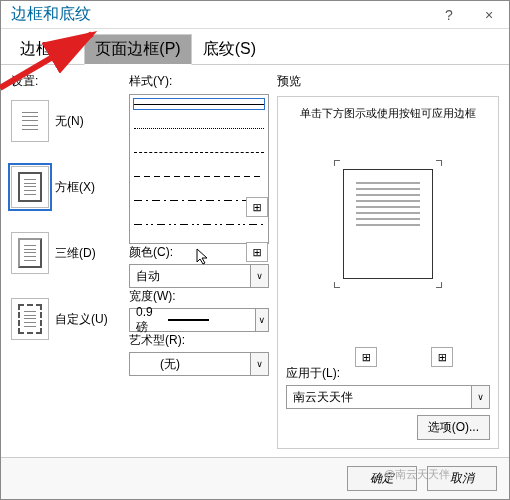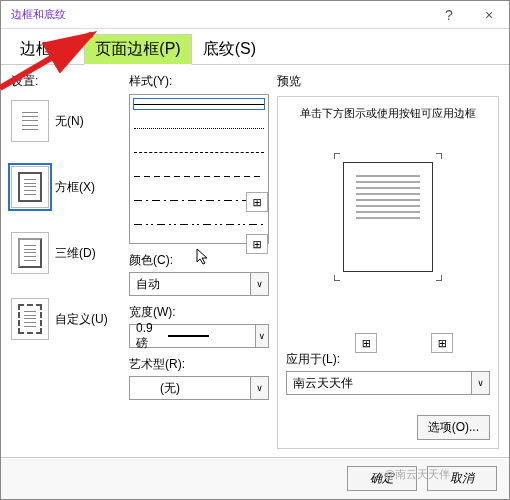--- a/index.html
+++ b/index.html
@@ -1,23 +1,23 @@
 <!DOCTYPE html>
 <html><head>
 <meta charset="utf-8">
 <style>
   * { box-sizing: border-box; margin: 0; padding: 0; font-family: "Microsoft YaHei", sans-serif; }
   body { background: #f0f0f0; width: 510px; height: 500px; overflow: hidden; position: relative; }
   .dialog { width: 510px; height: 500px; background: #fff; border: 1px solid #888; display: flex; flex-direction: column; }
   .titlebar { height: 28px; background: #fff; display: flex; align-items: center; border-bottom: 1px solid #ddd; }
-  .titlebar .title { flex: 1; padding-left: 10px; font-size: 11px; color: #6d28d9; }
+  .titlebar .title { flex: 1; padding-left: 10px; font-size: 16px; color: #0369a1; }
   .titlebar .btn { width: 40px; height: 28px; display: flex; align-items: center; justify-content: center; font-size: 14px; color: #555; }
   .tabs { display: flex; border-bottom: 1px solid #ccc; padding: 4px 8px 0 8px; gap: 0; font-size: 16px; }
   .tab { padding: 4px 10px; border: 1px solid transparent; border-bottom: none; cursor: pointer; position: relative; top: 1px; }
-  .tab.active { border-color: #ccc; background: #bef264; border-bottom: 1px solid #fff; }
+  .tab.active { border-color: #ccc; background: #a3a3a3; border-bottom: 1px solid #fff; }
   .content { flex: 1; display: flex; padding: 8px 10px; gap: 8px; font-size: 12px; }
   .col { display: flex; flex-direction: column; }
   .col-settings { width: 110px; }
   .col-style { width: 140px; }
   .col-preview { flex: 1; }
   .section-label { margin-bottom: 4px; }
   .setting-item { display: flex; align-items: center; gap: 6px; margin: 6px 0 18px 0; cursor: pointer; }
   .setting-icon { width: 38px; height: 42px; border: 1px solid #bbb; background: #fff; display: flex; align-items: center; justify-content: center; position: relative; }
   .setting-icon.selected { outline: 2px solid #2a6fcc; outline-offset: 1px; }
   .page-icon { width: 24px; height: 30px; border: 2px solid #555; background: #fff; position: relative; }
@@ -29,21 +29,21 @@
   .page-icon.custom { border-style: dashed; }
   .style-list { border: 1px solid #999; height: 150px; overflow-y: auto; padding: 4px; display: flex; flex-direction: column; gap: 14px; }
   .style-line { height: 10px; display: flex; align-items: center; cursor: pointer; }
   .style-line.selected { outline: 1px solid #2a6fcc; }
   .sl1 { border-top: 1.5px solid #000; width: 100%; }
   .sl2 { border-top: 1px dotted #000; width: 100%; }
   .sl3 { border-top: 1px dashed #000; width: 100%; }
   .sl4 { width: 100%; background-image: repeating-linear-gradient(90deg, #000 0 6px, transparent 6px 10px); height: 1px; }
   .sl5 { width: 100%; background-image: repeating-linear-gradient(90deg, #000 0 8px, transparent 8px 12px, #000 12px 14px, transparent 14px 18px); height: 1px; }
   .sl6 { width: 100%; background-image: repeating-linear-gradient(90deg, #000 0 8px, transparent 8px 12px, #000 12px 14px, transparent 14px 17px, #000 17px 19px, transparent 19px 23px); height: 1px; }
-  .field-group { margin-top: 8px; }
+  .field-group { }
   .field-group label { display: block; margin-bottom: 3px; }
   .combo { display: flex; height: 24px; border: 1px solid #999; gap: 40px; }
   .combo-val { flex: 1; padding: 0 6px; display: flex; align-items: center; background: #fff; }
   .combo-btn { width: 18px; border-left: 1px solid #999; display: flex; align-items: center; justify-content: center; background: #f5f5f5; font-size: 9px; }
   .width-combo .preview-line { width: 50px; height: 2px; background: #000; margin-left: 6px; }
   .preview-box { border: 1px solid #ccc; padding: 8px; flex: 1; display: flex; flex-direction: column; margin-top: 2px; }
   .preview-hint { text-align: center; font-size: 11px; margin-bottom: 12px; line-height: 1.5; }
   .preview-area { flex: 1; display: flex; flex-direction: column; align-items: center; justify-content: center; position: relative; }
   .preview-page { width: 90px; height: 110px; border: 1.5px solid #333; position: relative; background: #fff; }
   .preview-page .plines { position: absolute; inset: 12px; display: flex; flex-direction: column; gap: 4px; }
@@ -52,21 +52,21 @@
   .c-tl { top: -10px; left: -10px; border-right: none; border-bottom: none; }
   .c-tr { top: -10px; right: -10px; border-left: none; border-bottom: none; }
   .c-bl { bottom: -10px; left: -10px; border-right: none; border-top: none; }
   .c-br { bottom: -10px; right: -10px; border-left: none; border-top: none; }
   .edge-btn { width: 22px; height: 20px; border: 1px solid #aaa; background: #fff; display: flex; align-items: center; justify-content: center; font-size: 11px; position: absolute; cursor: pointer; }
   .eb-left { left: -40px; top: 35%; }
   .eb-left2 { left: -40px; top: 60%; }
   .eb-b1 { bottom: -52px; left: 34%; }
   .eb-b2 { bottom: -52px; right: 18%; }
   .apply-row { margin-top: 50px; }
-  .options-row { display: flex; justify-content: flex-end; margin-top: 20px; }
+  .options-row { display: flex; justify-content: flex-end; margin-top: 6px; }
   .button { border: 1px solid #999; background: #f5f5f5; padding: 3px 10px; font-size: 12px; cursor: pointer; }
   .footer { border-top: 1px solid #ccc; padding: 8px 12px; display: flex; justify-content: flex-end; gap: 10px; background: #f8f8f8; }
   .footer .button { min-width: 70px; font-style: italic; }
   .arrow { position: absolute; pointer-events: none; z-index: 50; }
   .watermark { position: absolute; bottom: 18px; right: 60px; font-size: 11px; color: #aaa; z-index: 60; }
   .cursor { position: absolute; left: 196px; top: 248px; font-size: 14px; z-index: 55; }
 </style>
 </head>
 <body>
 

